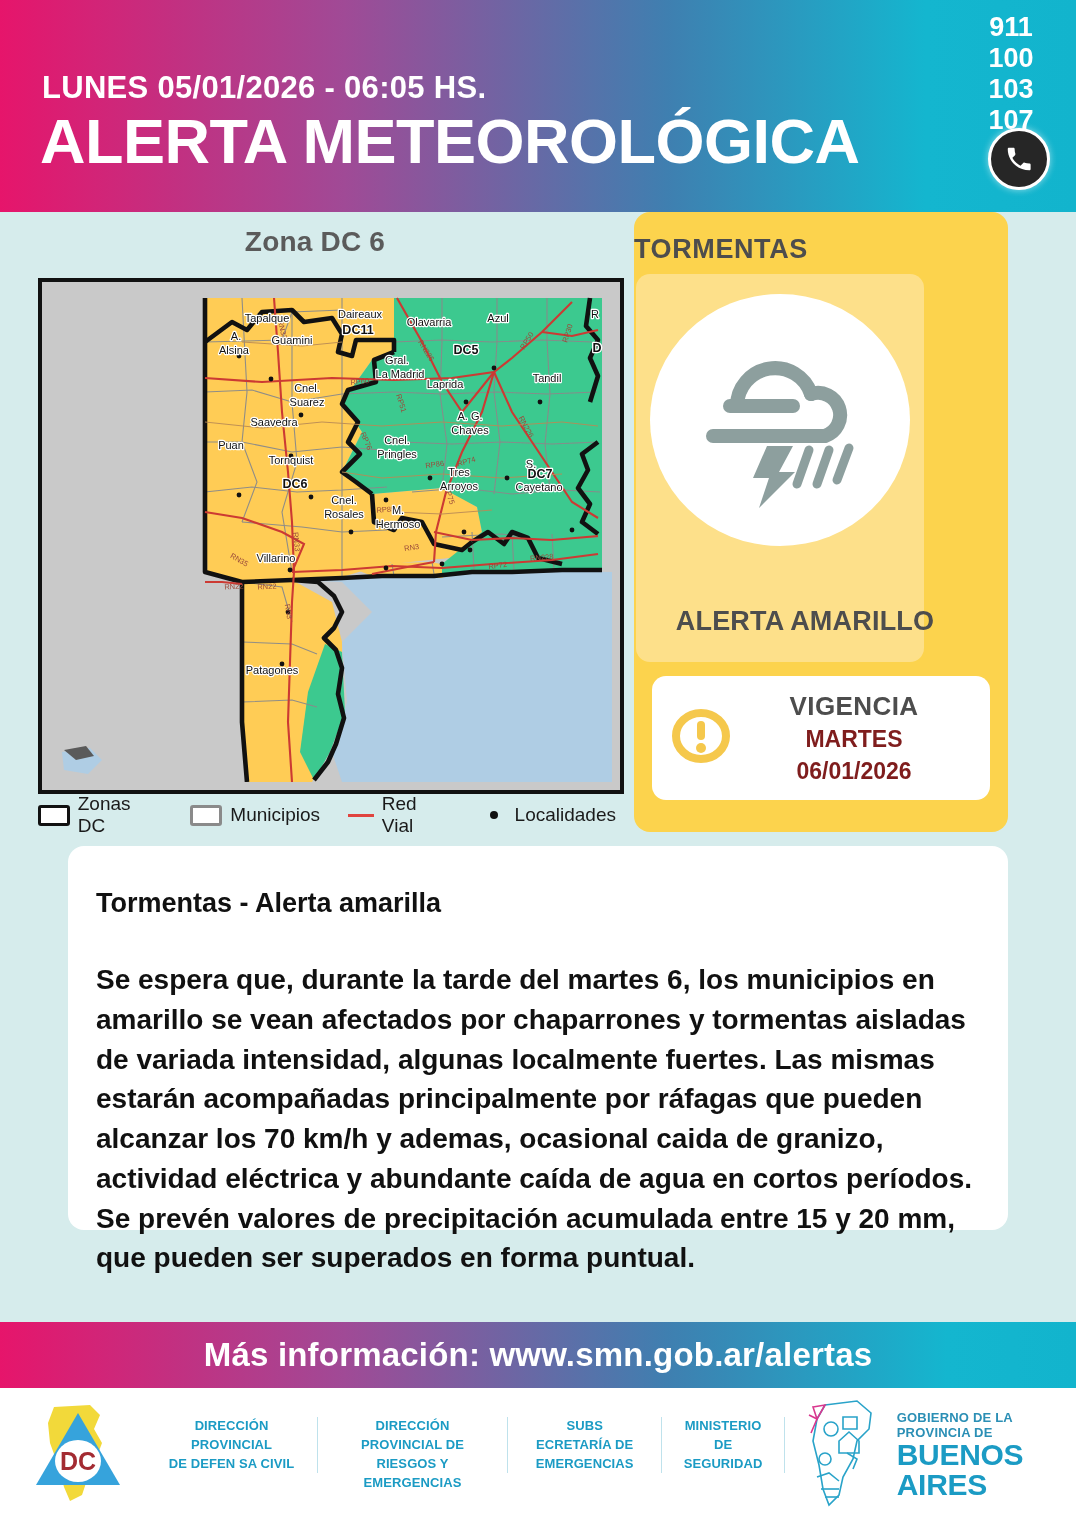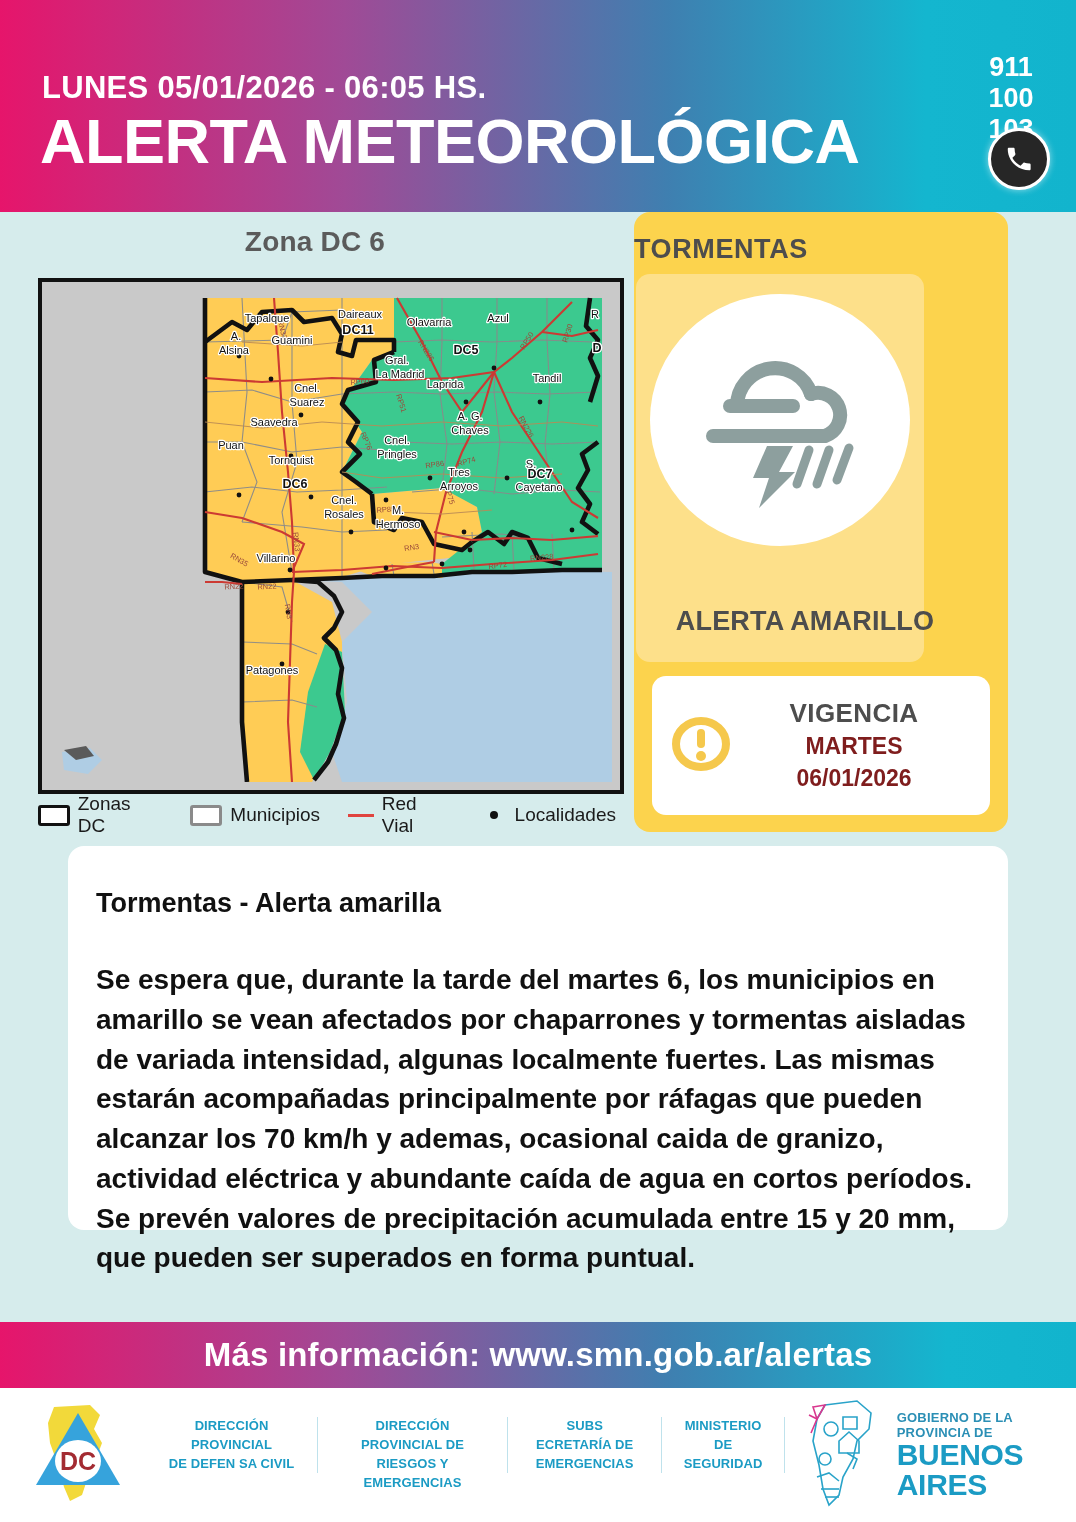--- a/index.html
+++ b/index.html
@@ -19,21 +19,21 @@
   .header-date{
     position:absolute;left:42px;top:70px;
     color:#ffffff;font-size:31px;font-weight:700;letter-spacing:.3px;
   }
   .header-title{
     position:absolute;left:40px;top:110px;
     color:#ffffff;font-size:63px;font-weight:800;letter-spacing:-.5px;line-height:1;
   }
   .phones{
     position:absolute;right:30px;top:12px;width:70px;text-align:center;
-    color:#ffffff;font-size:27px;font-weight:800;line-height:1.15;margin-top:40px;
+    color:#ffffff;font-size:27px;font-weight:800;line-height:1.15;
   }
   .phone-badge{
     position:absolute;right:26px;top:128px;
     width:56px;height:56px;border-radius:50%;
     background:#262626;border:3px solid #ffffff;
     display:flex;align-items:center;justify-content:center;
     box-shadow:0 0 7px rgba(255,255,255,.55);
   }
 
   
@@ -73,21 +73,21 @@
   .icon-circle{
     position:absolute;left:50%;top:20px;transform:translateX(-50%);
     width:260px;height:252px;border-radius:50%;background:#ffffff;
     display:flex;align-items:center;justify-content:center;
   }
   .alert-level{
     position:absolute;left:0;bottom:26px;width:338px;text-align:center;
     font-size:27px;font-weight:800;color:#4d4d4d;line-height:1.12;letter-spacing:.2px;
   }
   .vigencia{
-    position:absolute;left:18px;top:464px;width:338px;height:139px;
+    position:absolute;left:18px;top:464px;width:338px;height:124px;
     background:#ffffff;border-radius:14px;
     display:flex;align-items:center;
   }
   .vig-icon{margin-left:18px;flex:0 0 auto;}
   .vig-text{flex:1;text-align:center;padding-right:14px;}
   .vig-title{font-size:26px;font-weight:800;color:#4d4d4d;letter-spacing:.4px;}
   .vig-when{font-size:23px;font-weight:800;color:#7f1d1d;line-height:1.2;margin-top:4px;}
 
   
   .body-card{

